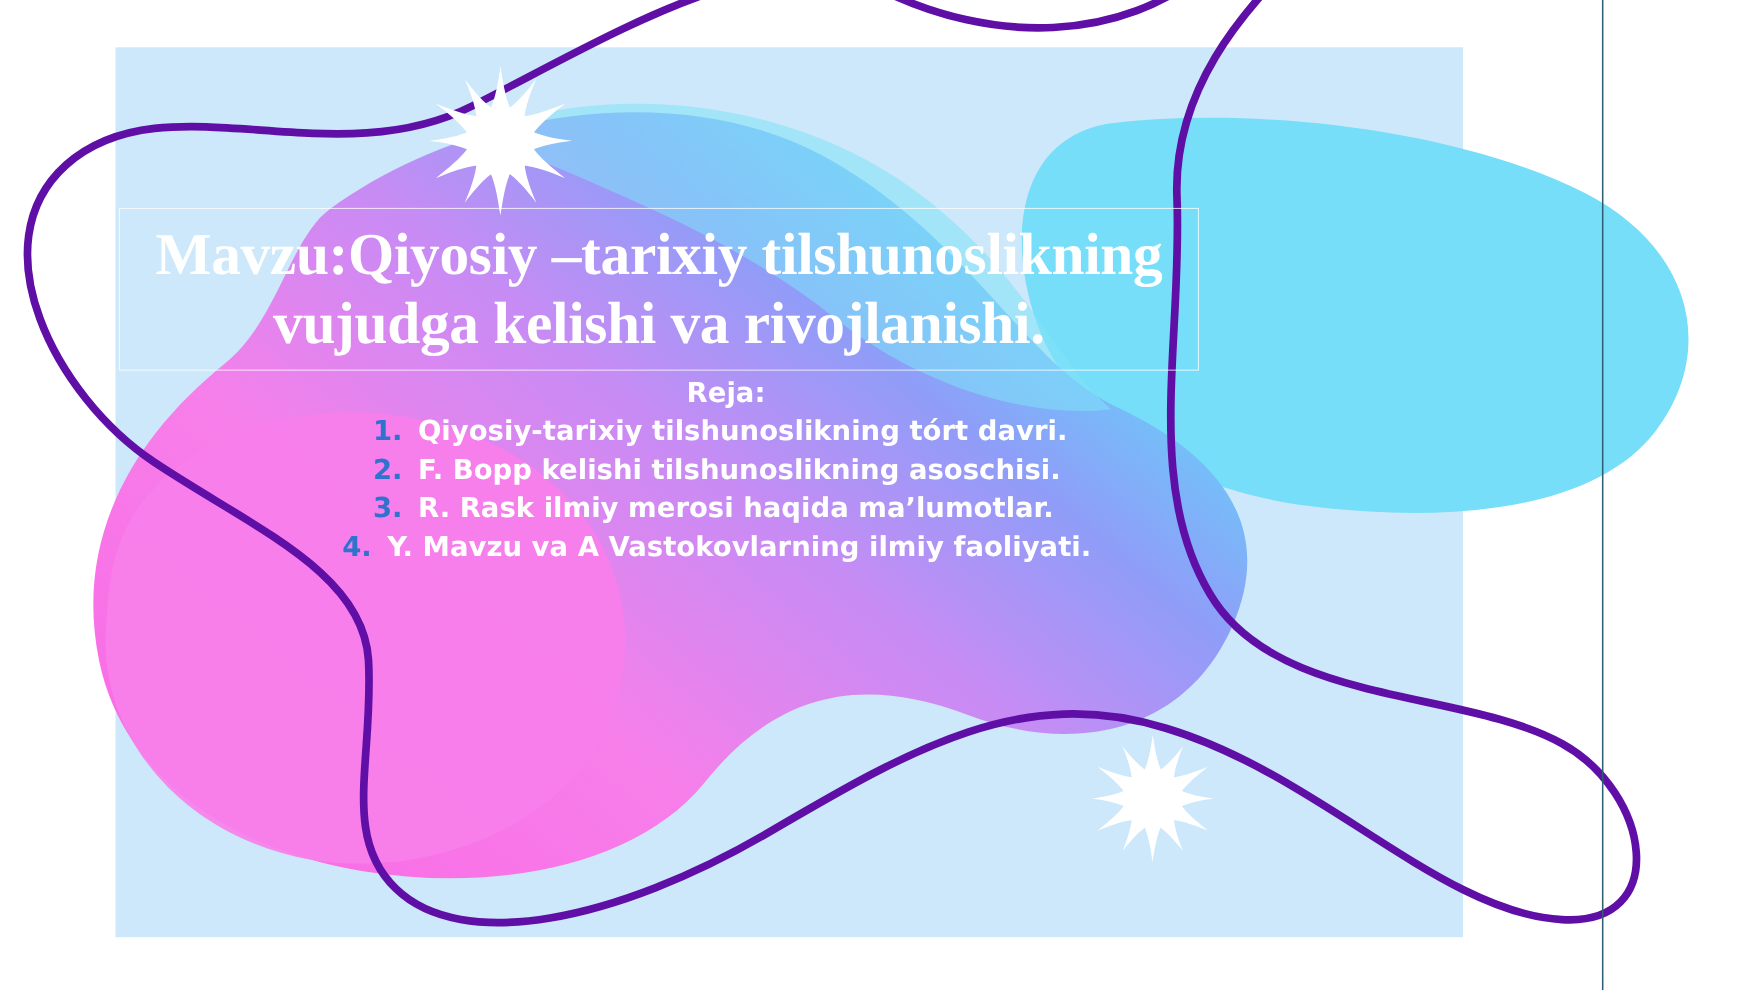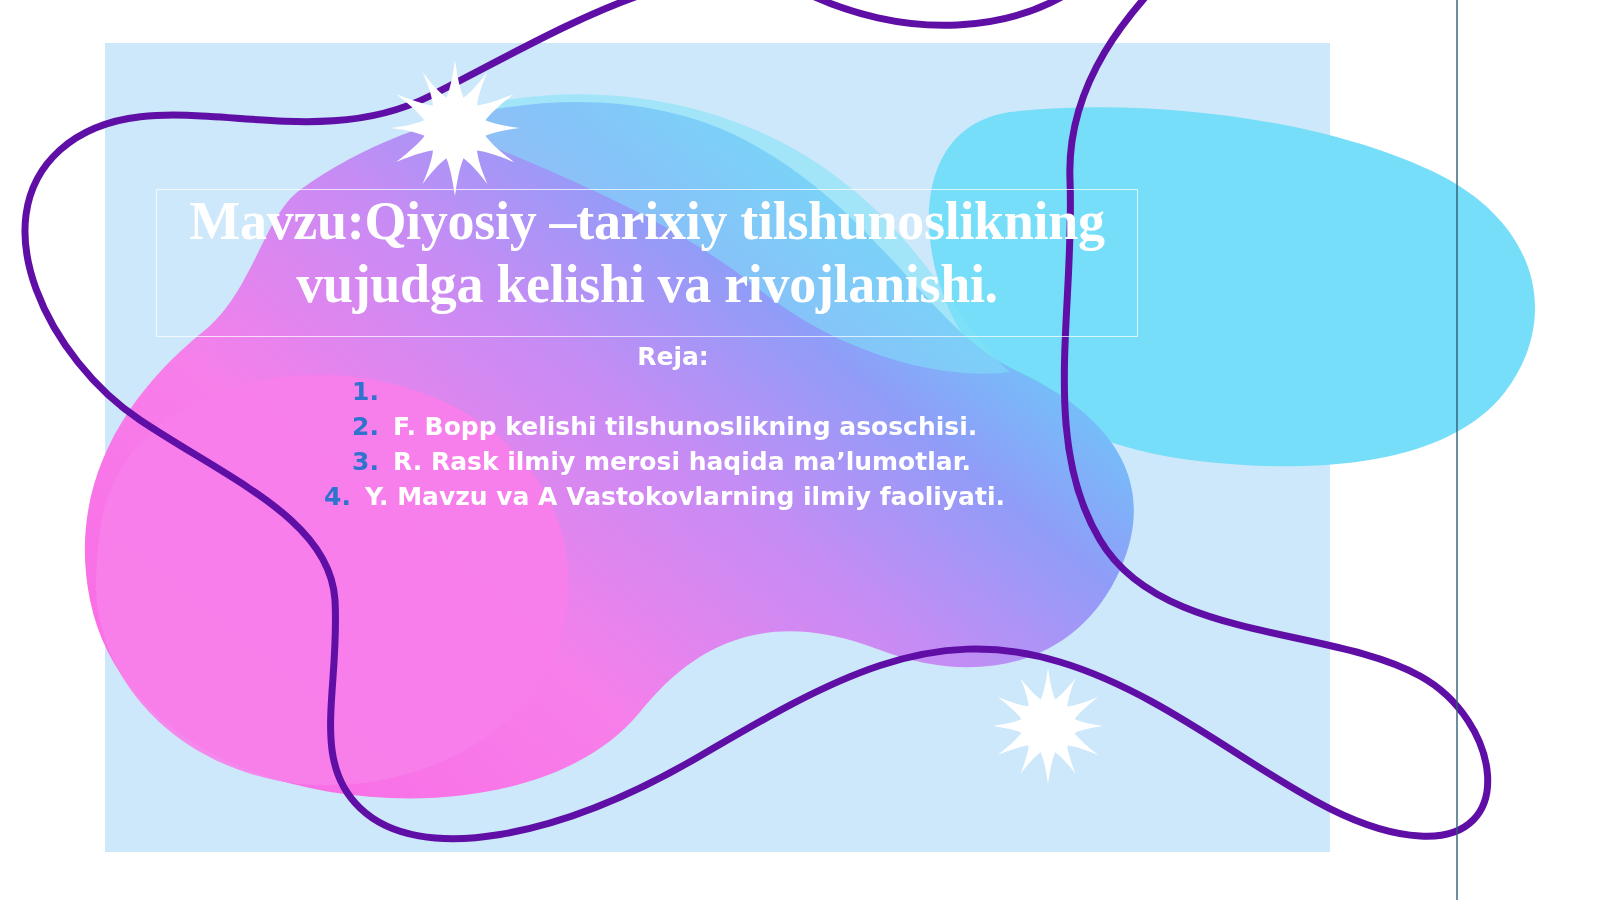--- a/index.html
+++ b/index.html
@@ -30,38 +30,38 @@
   
   #title-box {
     position: absolute;
     left: 108px;
     top: 189px;
     width: 982px;
     height: 148px;
     border: 1px solid rgba(255,255,255,0.72);
     box-sizing: border-box;
     display: flex;
+    align-items: center;
     justify-content: center;
     padding: 0 14px;
-    margin-left: 48px;
   }
   #title-text {
     font-family: "Liberation Serif", "DejaVu Serif", serif;
     font-weight: 700;
     font-size: 54px;
     line-height: 1.16;
     color: #ffffff;
     text-align: center;
     letter-spacing: -0.3px;
     white-space: pre-line;
   }
   
   #body-block {
     position: absolute;
-    left: 193px;
+    left: 180px;
     top: 341px;
     width: 960px;
     text-align: center;
   }
   #reja-heading {
     font-family: "DejaVu Sans", "Liberation Sans", sans-serif;
     font-weight: 700;
     font-size: 25px;
     color: #ffffff;
     line-height: 1.25;
@@ -212,20 +212,21 @@
 
   <div id="title-box">
     <div id="title-text">Mavzu:Qiyosiy –tarixiy tilshunoslikning vujudga kelishi va rivojlanishi.</div>
   </div>
 
   <div id="body-block">
     <div id="reja-heading">Reja:</div>
     <ol id="reja-list">
       <li>
         <span class="num">1.</span>
+        <span class="txt">Qiyosiy-tarixiy tilshunoslikning tórt davri.</span>
       </li>
       <li>
         <span class="num">2.</span>
         <span class="txt">F. Bopp kelishi tilshunoslikning asoschisi.</span>
       </li>
       <li>
         <span class="num">3.</span>
         <span class="txt">R. Rask ilmiy merosi haqida ma’lumotlar.</span>
       </li>
       <li class="wide">

